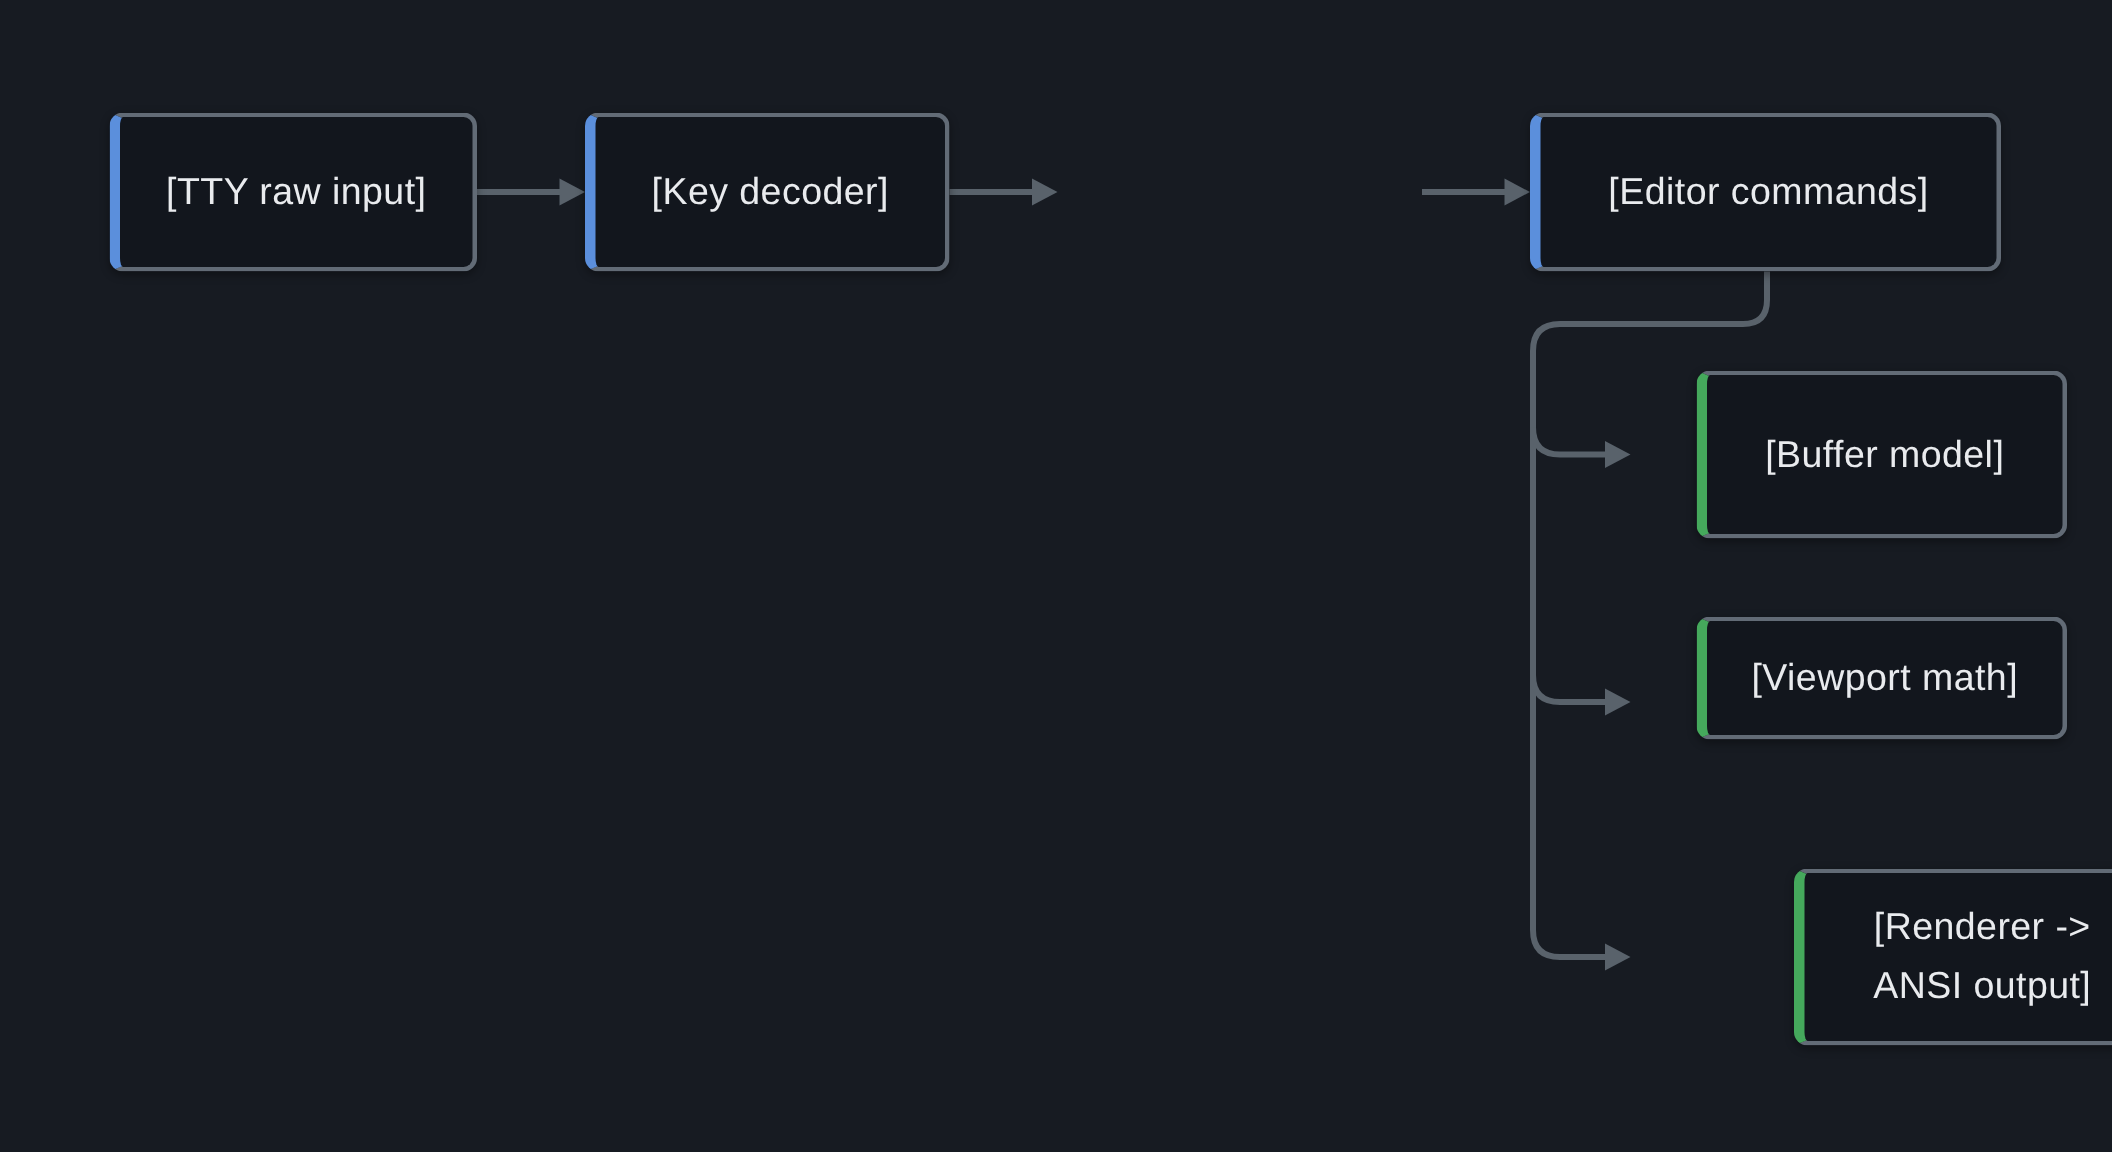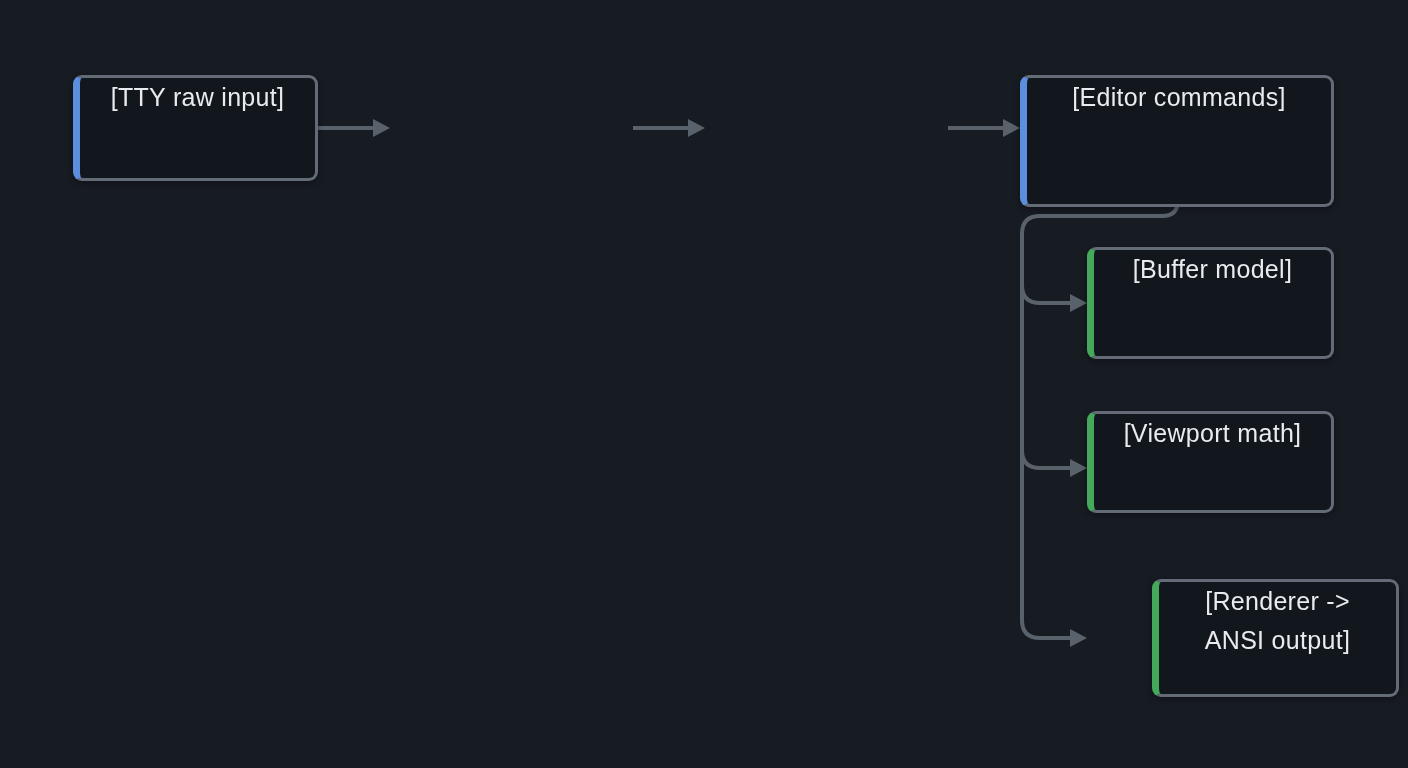--- a/index.html
+++ b/index.html
@@ -26,34 +26,34 @@
   .node{
     position:absolute;
     box-sizing:border-box;
     background:var(--node-fill);
     border:3px solid var(--border);
     border-left:7px solid var(--accent-blue);
     border-radius:9px;
     color:var(--text);
     font-size:25px;
     letter-spacing:0.3px;
-    display:flex;align-items:flex-start;justify-content:center;
+    display:flex;align-items:center;justify-content:center;
     text-align:center;
     box-shadow:0 2px 6px rgba(0,0,0,0.35);
   }
   .node .node-label{white-space:pre-line;line-height:1.55;}
-  .accent-green{border-left-color:var(--accent-green);}
+  .accent-green{border-left-color:var(--accent-green);margin-left:44px;}
   
   .node-tty   {left:73px;  top:75px; width:245px; height:106px;}
   .node-key   {left:390px; top:75px; width:243px; height:106px;}
   .node-fsm   {left:705px; top:75px; width:243px; height:106px;}
-  .node-editor{left:1020px;top:75px; width:314px; height:132px;}
+  .node-editor{left:1020px;top:75px; width:314px; height:106px;}
   
   .node-buffer  {left:1087px;top:247px;width:247px;height:112px;}
-  .node-viewport{left:1087px;top:411px;width:247px;height:102px;}
+  .node-viewport{left:1087px;top:411px;width:247px;height:82px;}
   .node-renderer{left:1152px;top:579px;width:247px;height:118px;}
 </style>
 </head>
 <body>
 
 <div class="canvas">
 
   <svg class="edges" viewBox="0 0 1408 768" aria-hidden="true">
 
     <path class="edge-line" d="M318 128 H374"></path>
@@ -72,20 +72,23 @@
     <polygon class="edge-head" points="1087,303 1070,294 1070,312"></polygon>
 
     <path class="edge-line" d="M1022 450 Q1022 468 1040 468 H1070"></path>
     <polygon class="edge-head" points="1087,468 1070,459 1070,477"></polygon>
   </svg>
 
   <div class="node node-tty">
     <span class="node-label">[TTY raw input]</span>
   </div>
 
+  <div class="node node-key">
+    <span class="node-label">[Key decoder]</span>
+  </div>
 
 
   <div class="node node-editor">
     <span class="node-label">[Editor commands]</span>
   </div>
 
   <div class="node node-buffer accent-green">
     <span class="node-label">[Buffer model]</span>
   </div>
 

